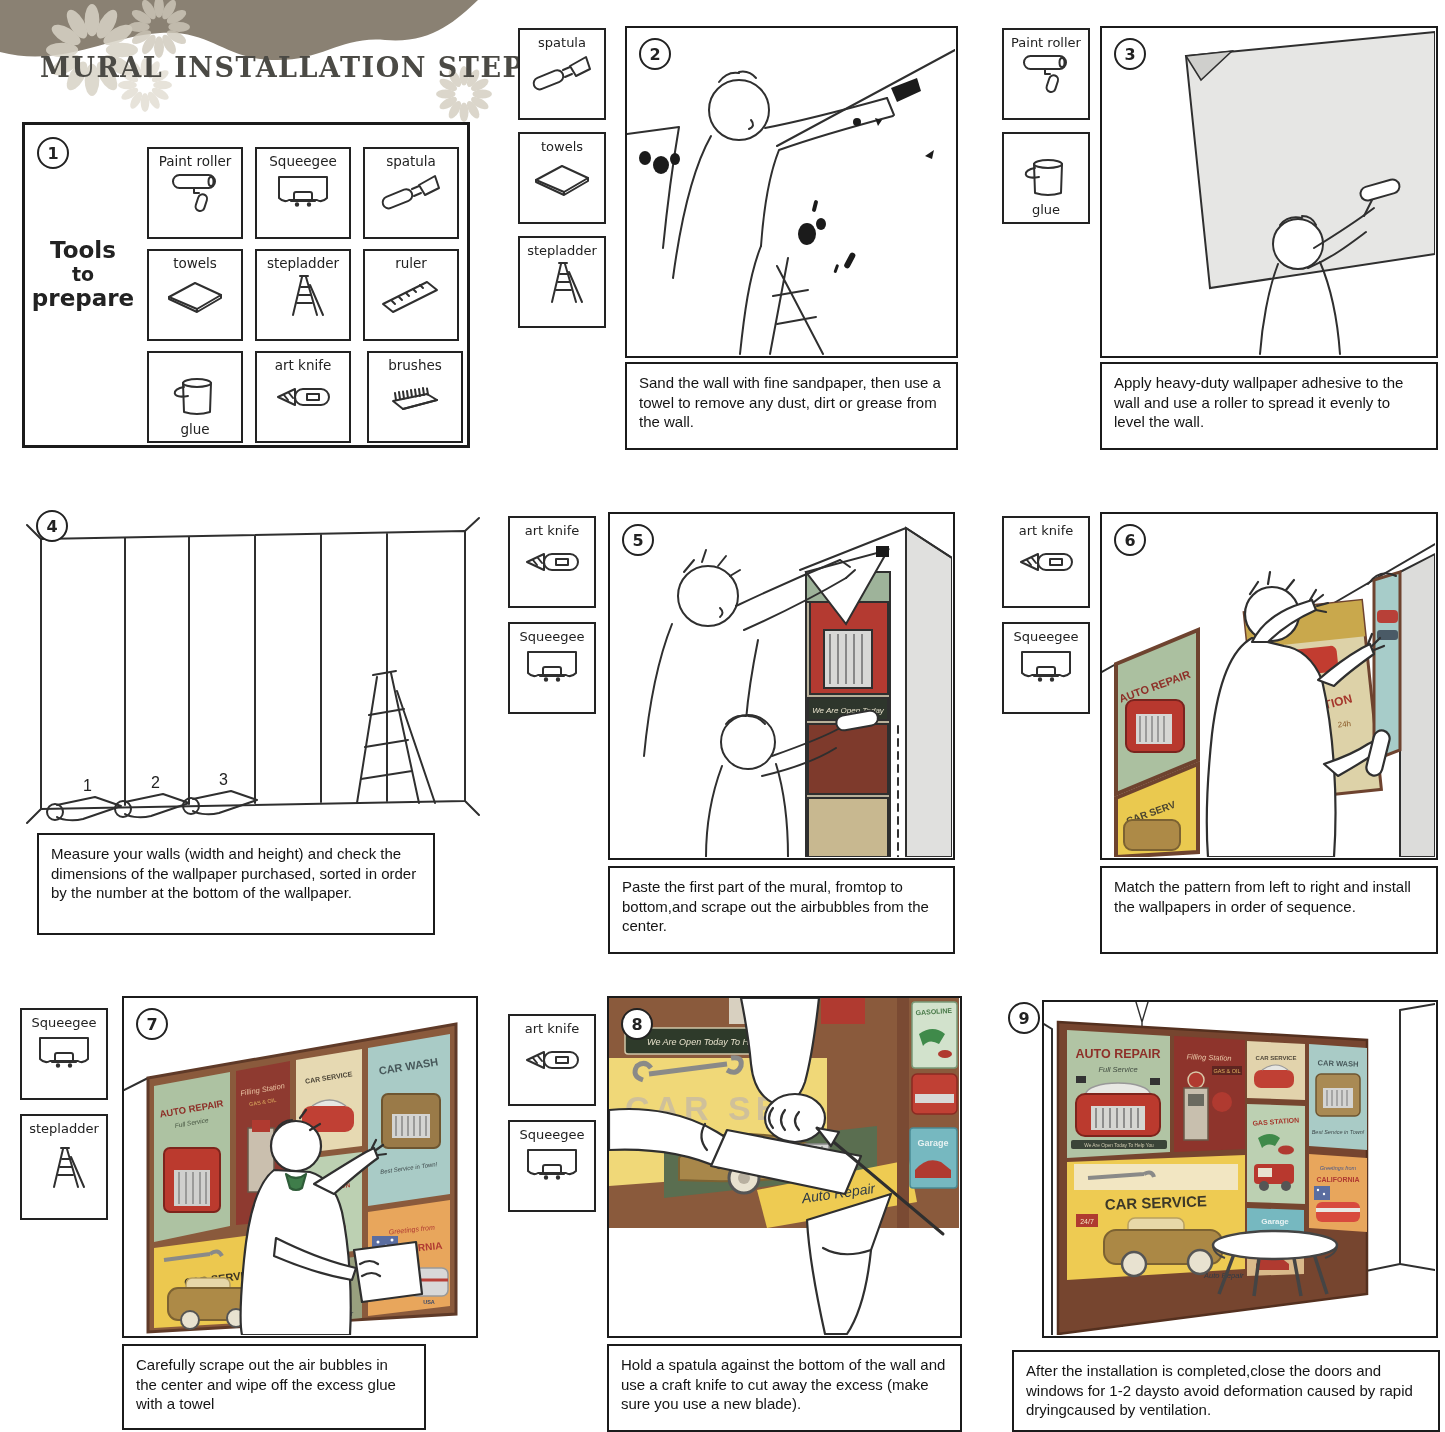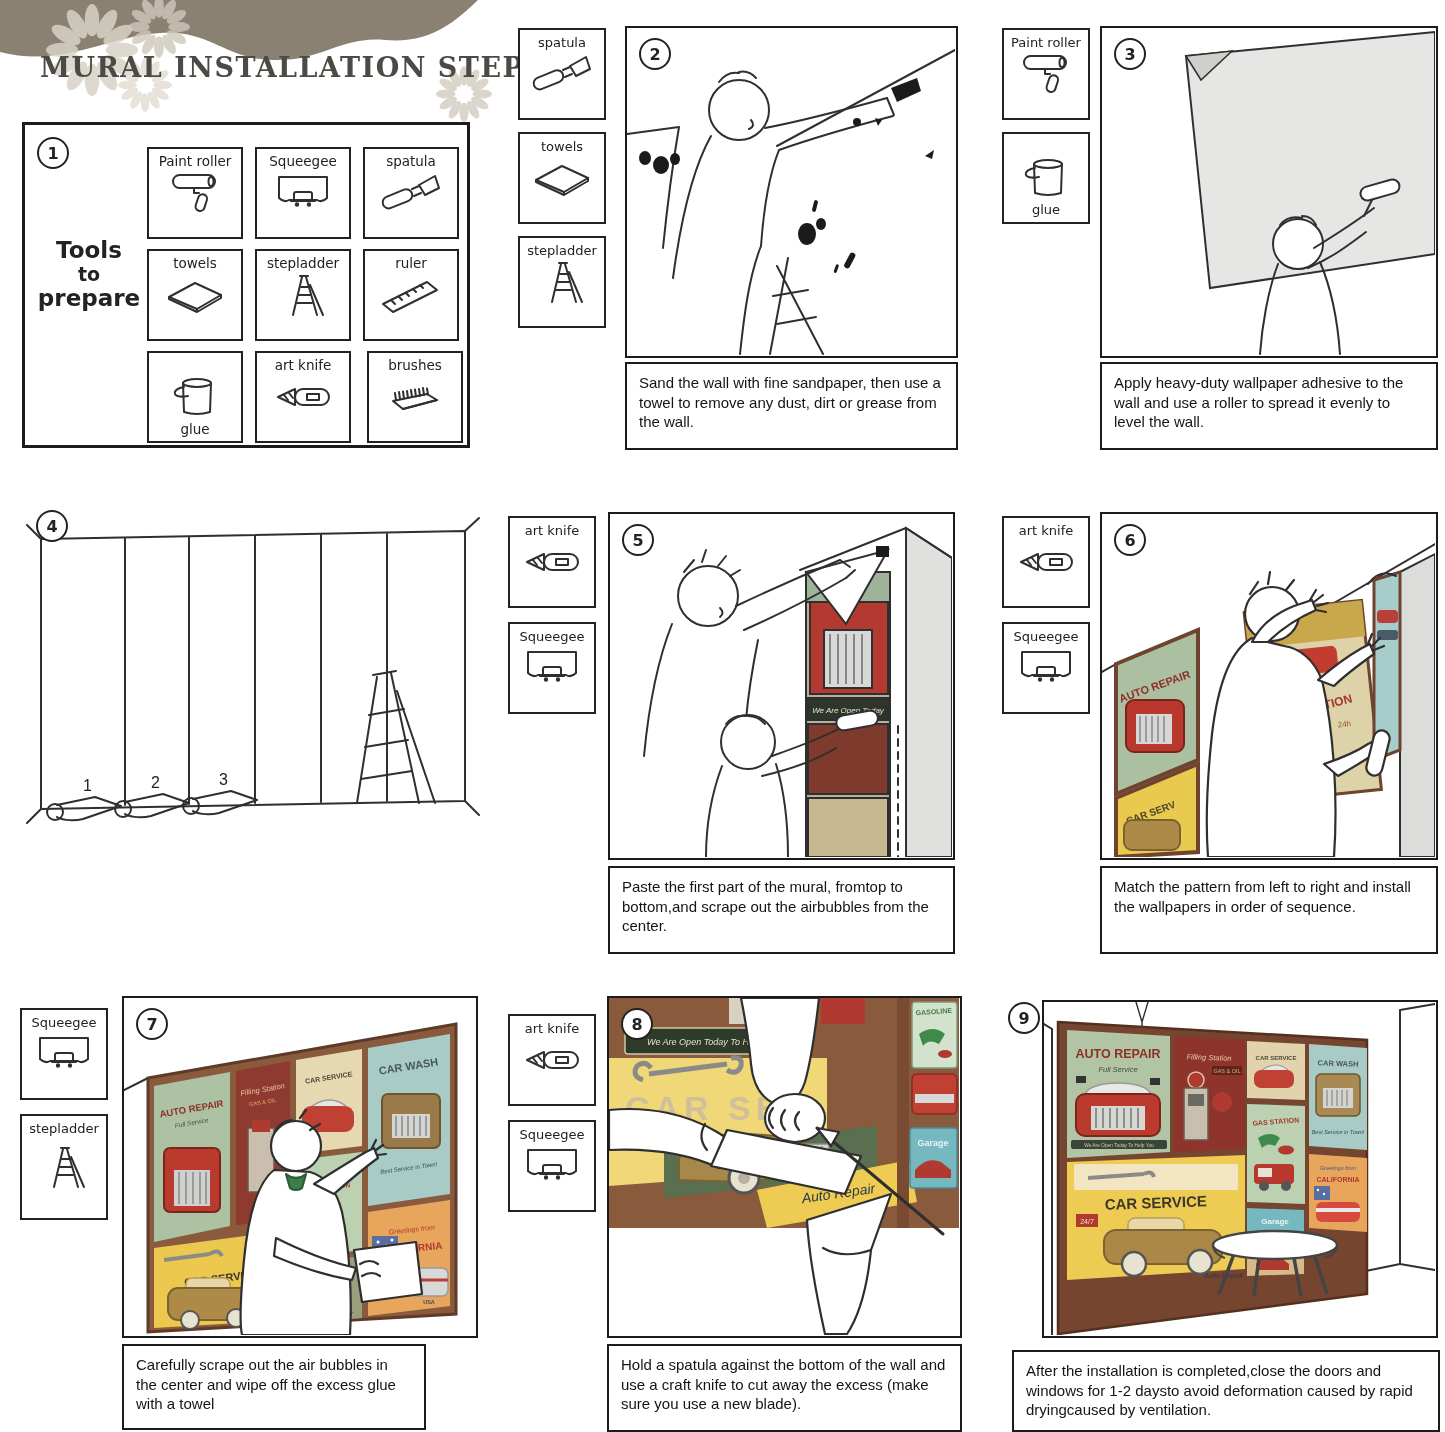--- a/index.html
+++ b/index.html
@@ -134,21 +134,21 @@
         <use href="#i-flower" fill="#e2ddd2" opacity="0.8"></use>
       </svg>
   <svg class="abs" style="left:436px;top:66px;" width="56" height="56" viewBox="0 0 40 40">
         <use href="#i-flower" fill="#d5d0c2" opacity="0.85"></use>
       </svg>
   <div class="banner-title">MURAL INSTALLATION STEPS</div>
 </div>
 
 <div class="panel" style="left:22px;top:122px;width:448px;height:326px;border-width:3px;">
   <div class="num" style="left:12px;top:12px;">1</div>
-  <div class="abs tools-word" style="left:8px;top:112px;width:112px;font-size:23px;">
+  <div class="abs tools-word" style="left:2px;top:112px;width:112px;font-size:23px;">
     <div>Tools</div>
     <div style="font-size:19px;margin:0 0;">to</div>
     <div>prepare</div>
   </div>
 
   <div class="tcell" style="left:122px;top:22px;">
         <div class="tlabel">Paint roller</div>
         <svg class="ticon" viewBox="0 0 64 48">
           <use href="#i-roller"></use>
         </svg>
@@ -311,20 +311,21 @@
           <ellipse cx="8" cy="15" rx="8" ry="8"></ellipse>
           <path d="M10 8 L48 0 L74 9 L36 22 C24 25 12 22 10 20"></path>
         </g>
   </g>
   <g font-family="DejaVu Sans" font-size="16" fill="#222">
     <text x="58" y="286">1</text>
     <text x="126" y="283">2</text>
     <text x="194" y="280">3</text>
   </g>
 </svg>
+<div class="caption" style="left:37px;top:833px;width:398px;height:102px;">Measure your walls (width and height) and check the dimensions of the wallpaper purchased, sorted in order by the number at the bottom of the wallpaper.</div>
 
 <div class="toolbox" style="left:508px;top:516px;">
       <div class="tlabel">art knife</div>
       <svg class="ticon" viewBox="0 0 64 48">
         <use href="#i-knife"></use>
       </svg>
     </div>
 <div class="toolbox" style="left:508px;top:622px;">
       <div class="tlabel">Squeegee</div>
       <svg class="ticon" viewBox="0 0 64 48">

